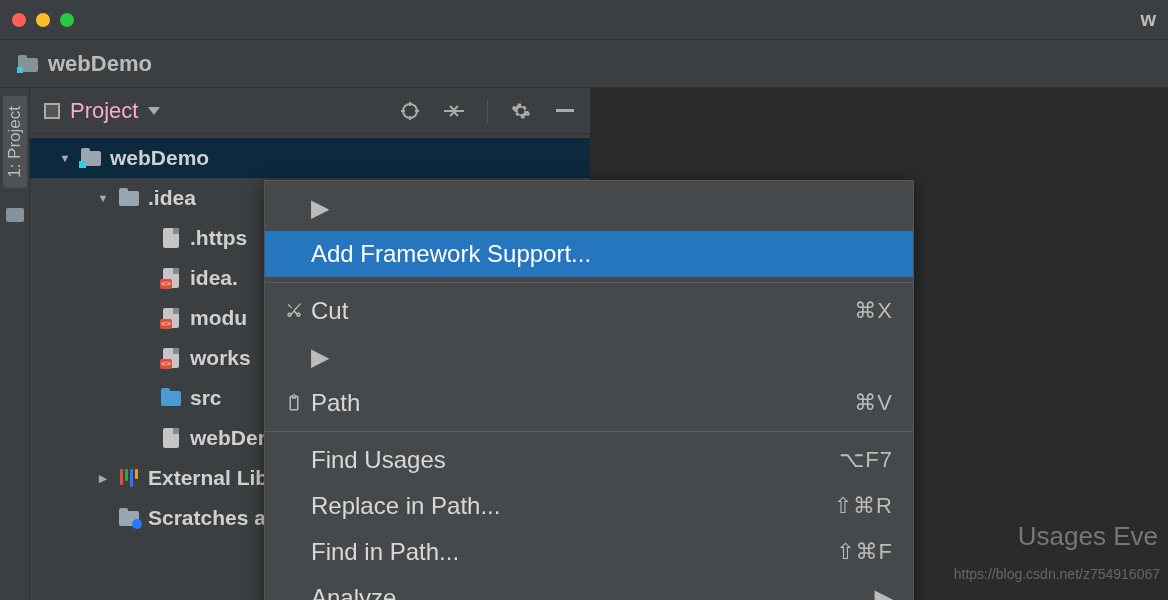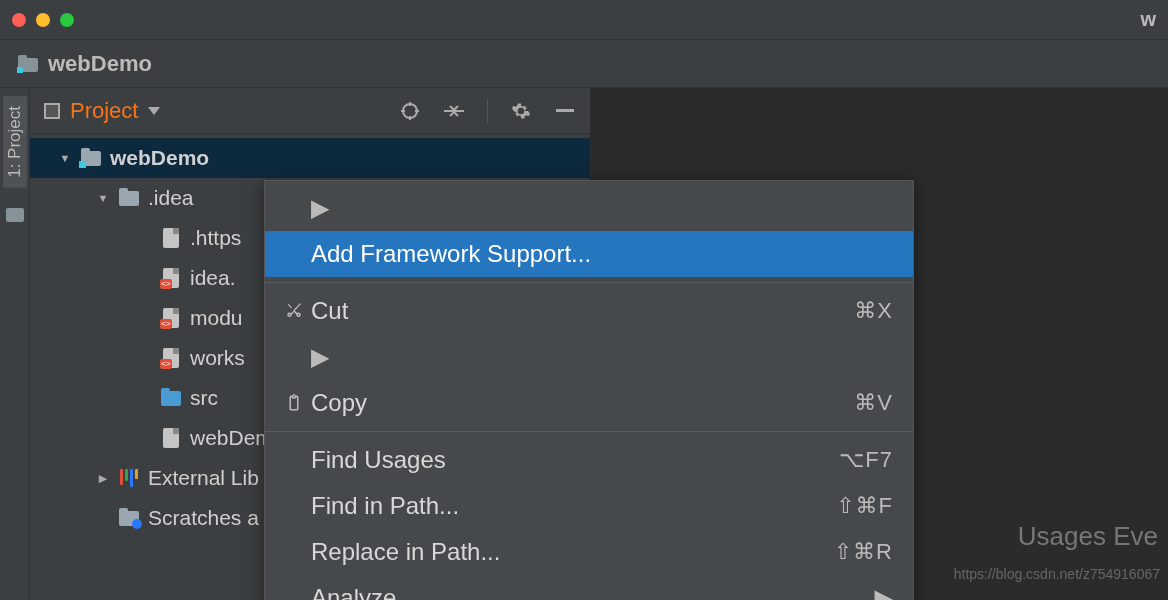--- a/index.html
+++ b/index.html
@@ -23,38 +23,38 @@
     
     .main-area { display: flex; height: calc(600px - 88px); }
     
     .left-gutter { width: 30px; background: #3c3f41; display: flex; flex-direction: column; align-items: center; padding-top: 8px; gap: 20px; border-right: 1px solid #323232; }
     .vertical-label { writing-mode: vertical-rl; transform: rotate(180deg); font-size: 17px; color: #bbb; background: #4e5254; padding: 10px 2px; border-radius: 3px; display: flex; align-items: center; gap: 6px; }
     .gutter-folder { width: 18px; height: 14px; background: #87939a; border-radius: 2px; }
     
     .project-panel { width: 560px; background: #3c3f41; position: relative; }
     .panel-header { height: 46px; display: flex; align-items: center; padding: 0 14px; gap: 10px; border-bottom: 1px solid #323232; background: #3c3f41; }
     .panel-logo { width: 16px; height: 16px; border: 2px solid #aaa; background: #555; }
-    .panel-title { font-size: 22px; color: #f97316; }
+    .panel-title { font-size: 22px; color: #f9a8d4; }
     .panel-dropdown-arrow { width: 0; height: 0; border-left: 6px solid transparent; border-right: 6px solid transparent; border-top: 8px solid #aaa; }
     .panel-tools { margin-left: auto; display: flex; align-items: center; gap: 22px; }
     .tool-btn { width: 22px; height: 22px; display: flex; align-items: center; justify-content: center; cursor: pointer; color: #aaa; }
     .tool-sep { width: 1px; height: 24px; background: #515658; }
     
     .tree { padding: 4px 0; font-size: 21px; }
     .tree-row { display: flex; align-items: center; height: 40px; gap: 8px; padding-right: 8px; white-space: nowrap; overflow: hidden; }
     .tree-row.selected { background: #0d293e; }
     .tree-row.d1 { padding-left: 28px; }
     .tree-row.d2 { padding-left: 66px; }
     .tree-row.d3 { padding-left: 108px; }
     .caret { width: 14px; display: inline-flex; justify-content: center; color: #aaa; font-size: 14px; }
     .caret.right::before { content: "▶"; font-size: 11px; }
     .caret.down::before { content: "▼"; font-size: 11px; }
     .caret.none { width: 14px; }
     .tree-icon { width: 22px; height: 18px; display: inline-flex; align-items: center; justify-content: center; position: relative; }
-    .node-name { color: #d0d0d0; font-weight: 400; }
+    .node-name { color: #d0d0d0; font-weight: 700; }
     .node-name.bold { font-weight: 700; }
     
     .folder-ico { width: 20px; height: 15px; background: #9aa7b0; border-radius: 2px; position: absolute; top: 2px; }
     .folder-ico::before { content: ""; position: absolute; width: 9px; height: 4px; background: #9aa7b0; border-radius: 2px 2px 0 0; top: -3px; left: 0; }
     .folder-ico.blue { background: #4a9bd4; } .folder-ico.blue::before { background: #4a9bd4; }
     .module-mark { position: absolute; width: 7px; height: 7px; background: #40c8e0; bottom: -1px; left: -1px; }
     
     .file-ico { width: 16px; height: 20px; background: #c5c5c5; position: relative; border-radius: 2px; }
     .file-ico::after { content: ""; position: absolute; top: 0; right: 0; width: 6px; height: 6px; background: #888; }
     .xml-mark { position: absolute; bottom: -1px; left: -3px; width: 12px; height: 10px; background: #e05038; border-radius: 2px; font-size: 8px; color: #fff; text-align: center; line-height: 10px; }
@@ -255,37 +255,37 @@
     <div class="menu-item">
       <span class="menu-icon-slot"></span>
       <span class="menu-arrow">▶</span>
     </div>
     <div class="menu-item">
       <span class="menu-icon-slot">
         <svg width="18" height="18" viewBox="0 0 24 24">
           <path fill="#bbb" d="M16 2h-2a2 2 0 00-4 0H8a2 2 0 00-2 2v16a2 2 0 002 2h8a2 2 0 002-2V4a2 2 0 00-2-2zm-4 0a1 1 0 110 2 1 1 0 010-2zm4 18H8V4h1v2h6V4h1v16z"></path>
         </svg>
       </span>
-      <span class="menu-label">Copy</span>
+      <span class="menu-label">Path</span>
       <span class="menu-shortcut">⌘V</span>
     </div>
     <div class="menu-sep"></div>
     <div class="menu-item">
       <span class="menu-icon-slot"></span>
       <span class="menu-label">Find Usages</span>
       <span class="menu-shortcut">⌥F7</span>
     </div>
     <div class="menu-item">
       <span class="menu-icon-slot"></span>
+      <span class="menu-label">Replace in Path...</span>
+      <span class="menu-shortcut">⇧⌘R</span>
+    </div>
+    <div class="menu-item">
+      <span class="menu-icon-slot"></span>
       <span class="menu-label">Find in Path...</span>
       <span class="menu-shortcut">⇧⌘F</span>
     </div>
     <div class="menu-item">
       <span class="menu-icon-slot"></span>
-      <span class="menu-label">Replace in Path...</span>
-      <span class="menu-shortcut">⇧⌘R</span>
-    </div>
-    <div class="menu-item">
-      <span class="menu-icon-slot"></span>
       <span class="menu-label">Analyze</span>
       <span class="menu-arrow">▶</span>
     </div>
   </div>
 
 </body></html>

